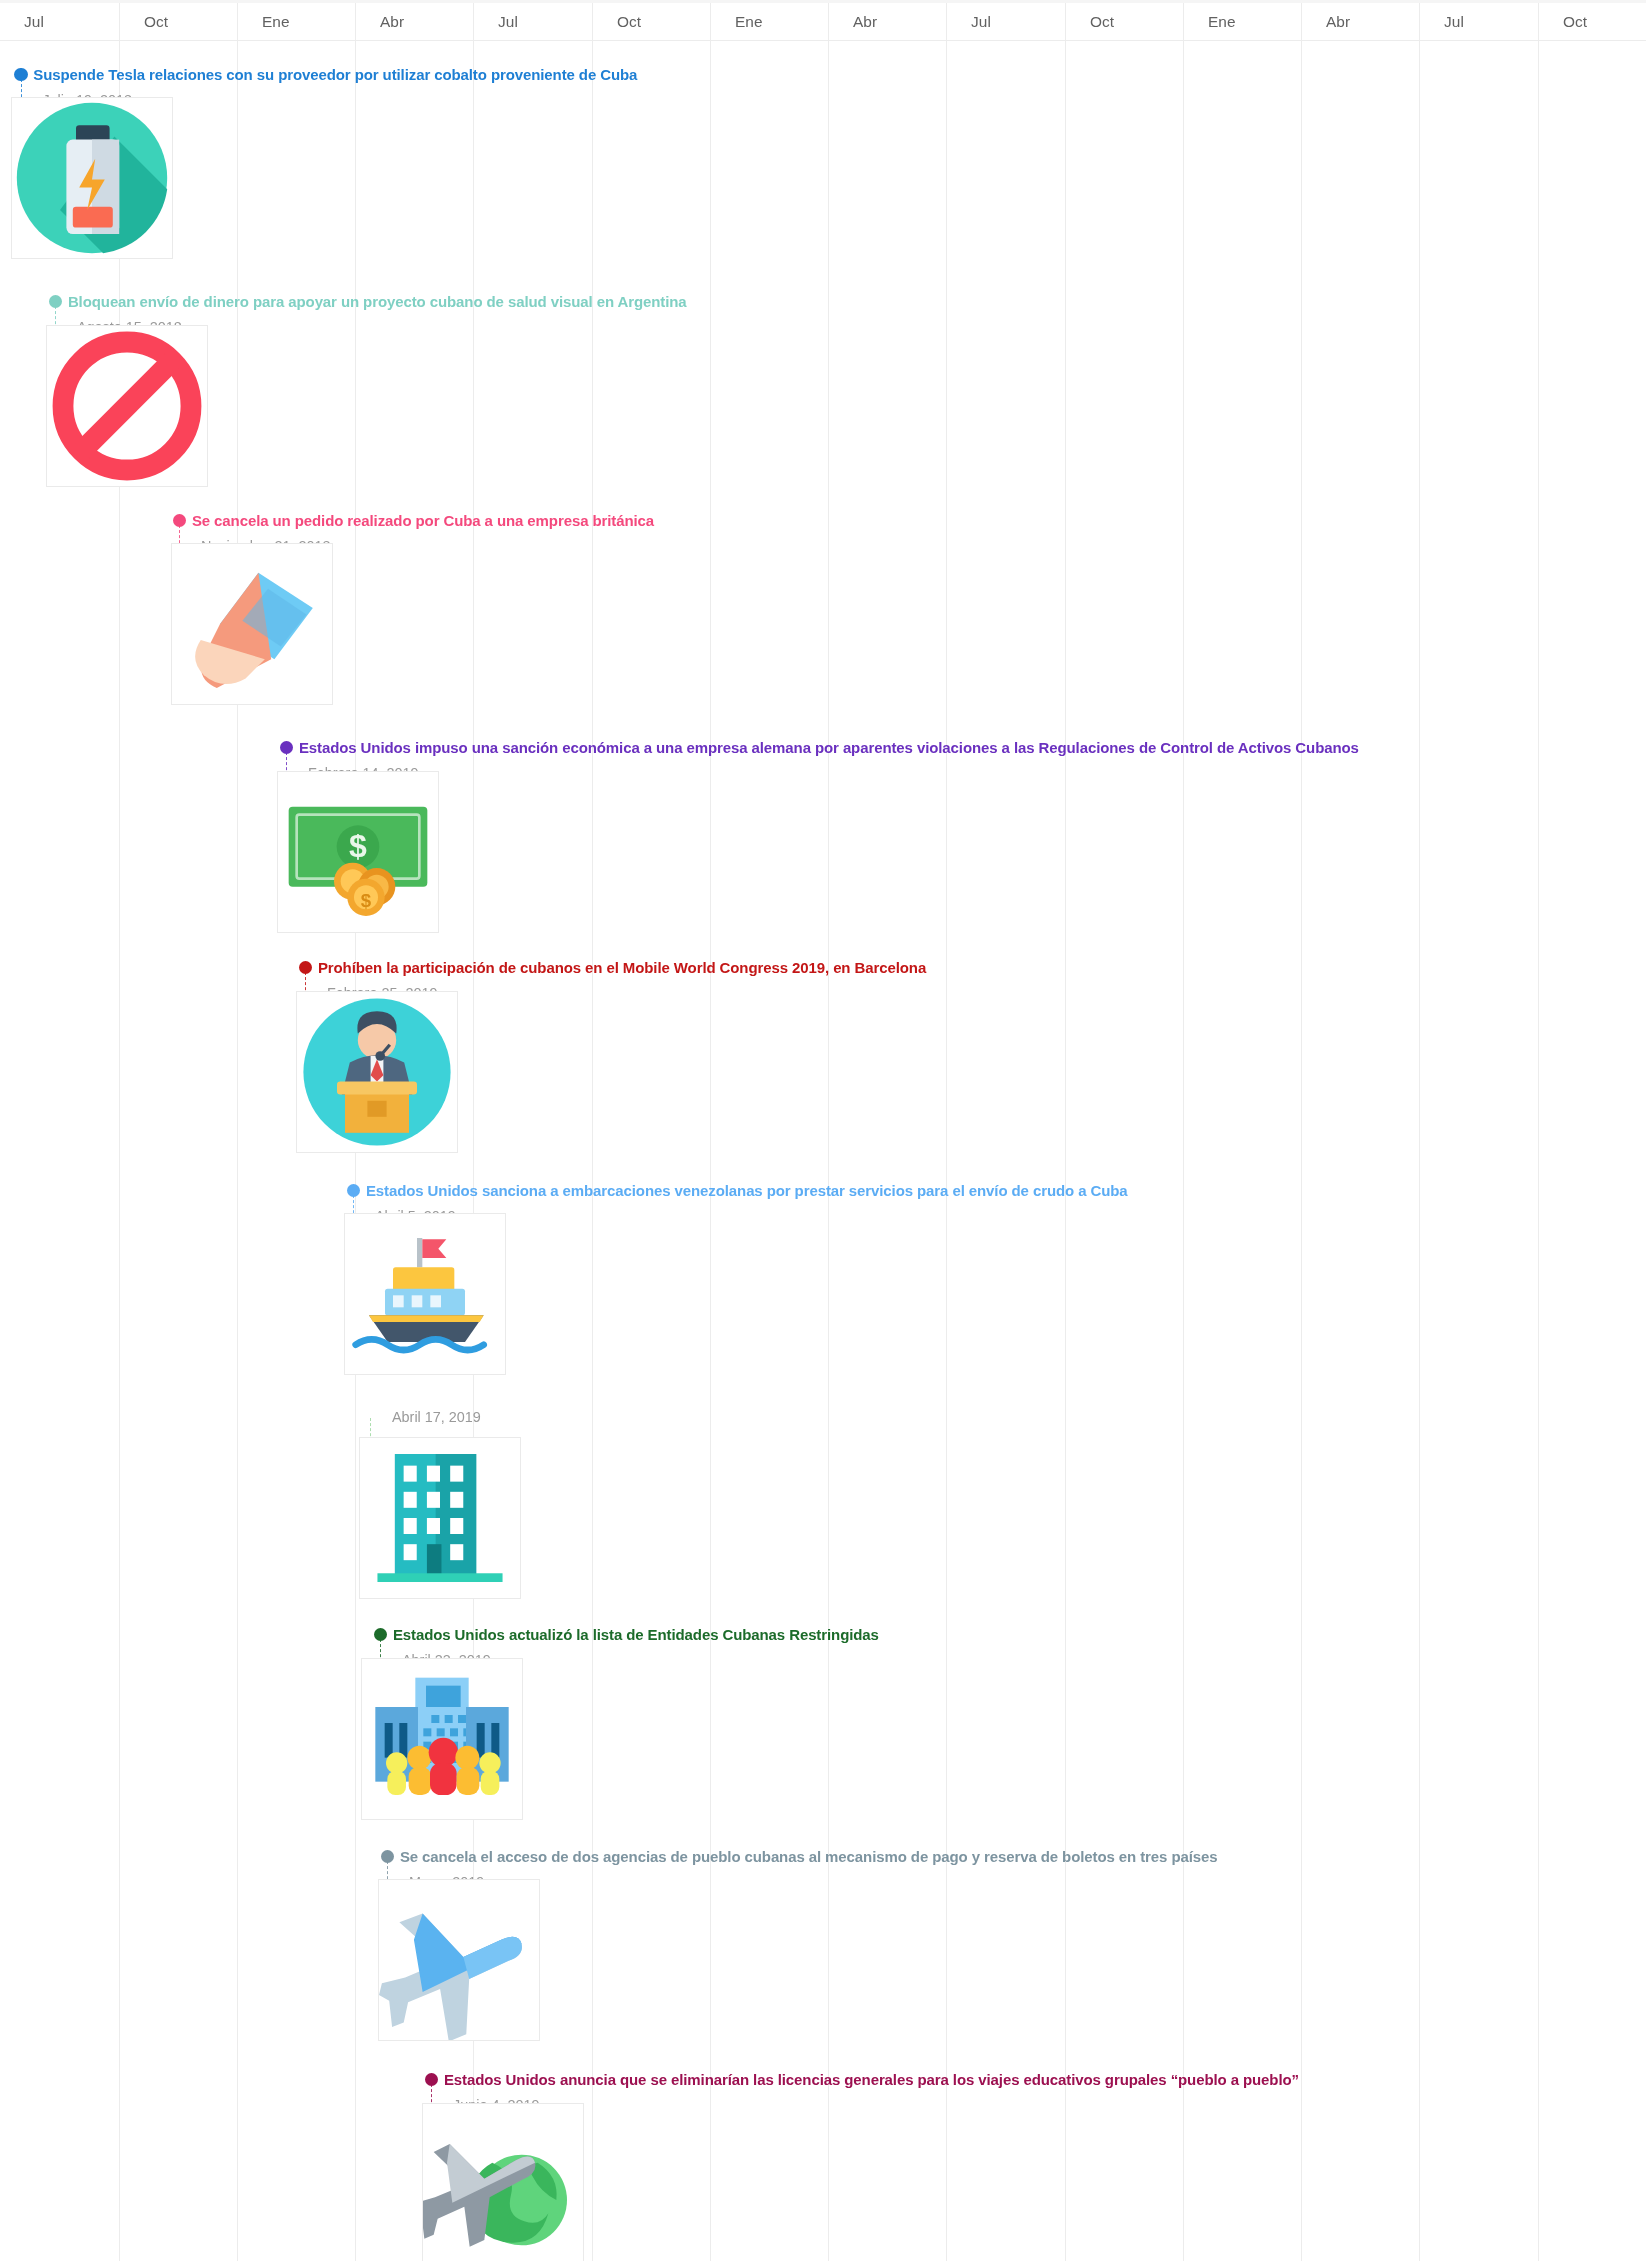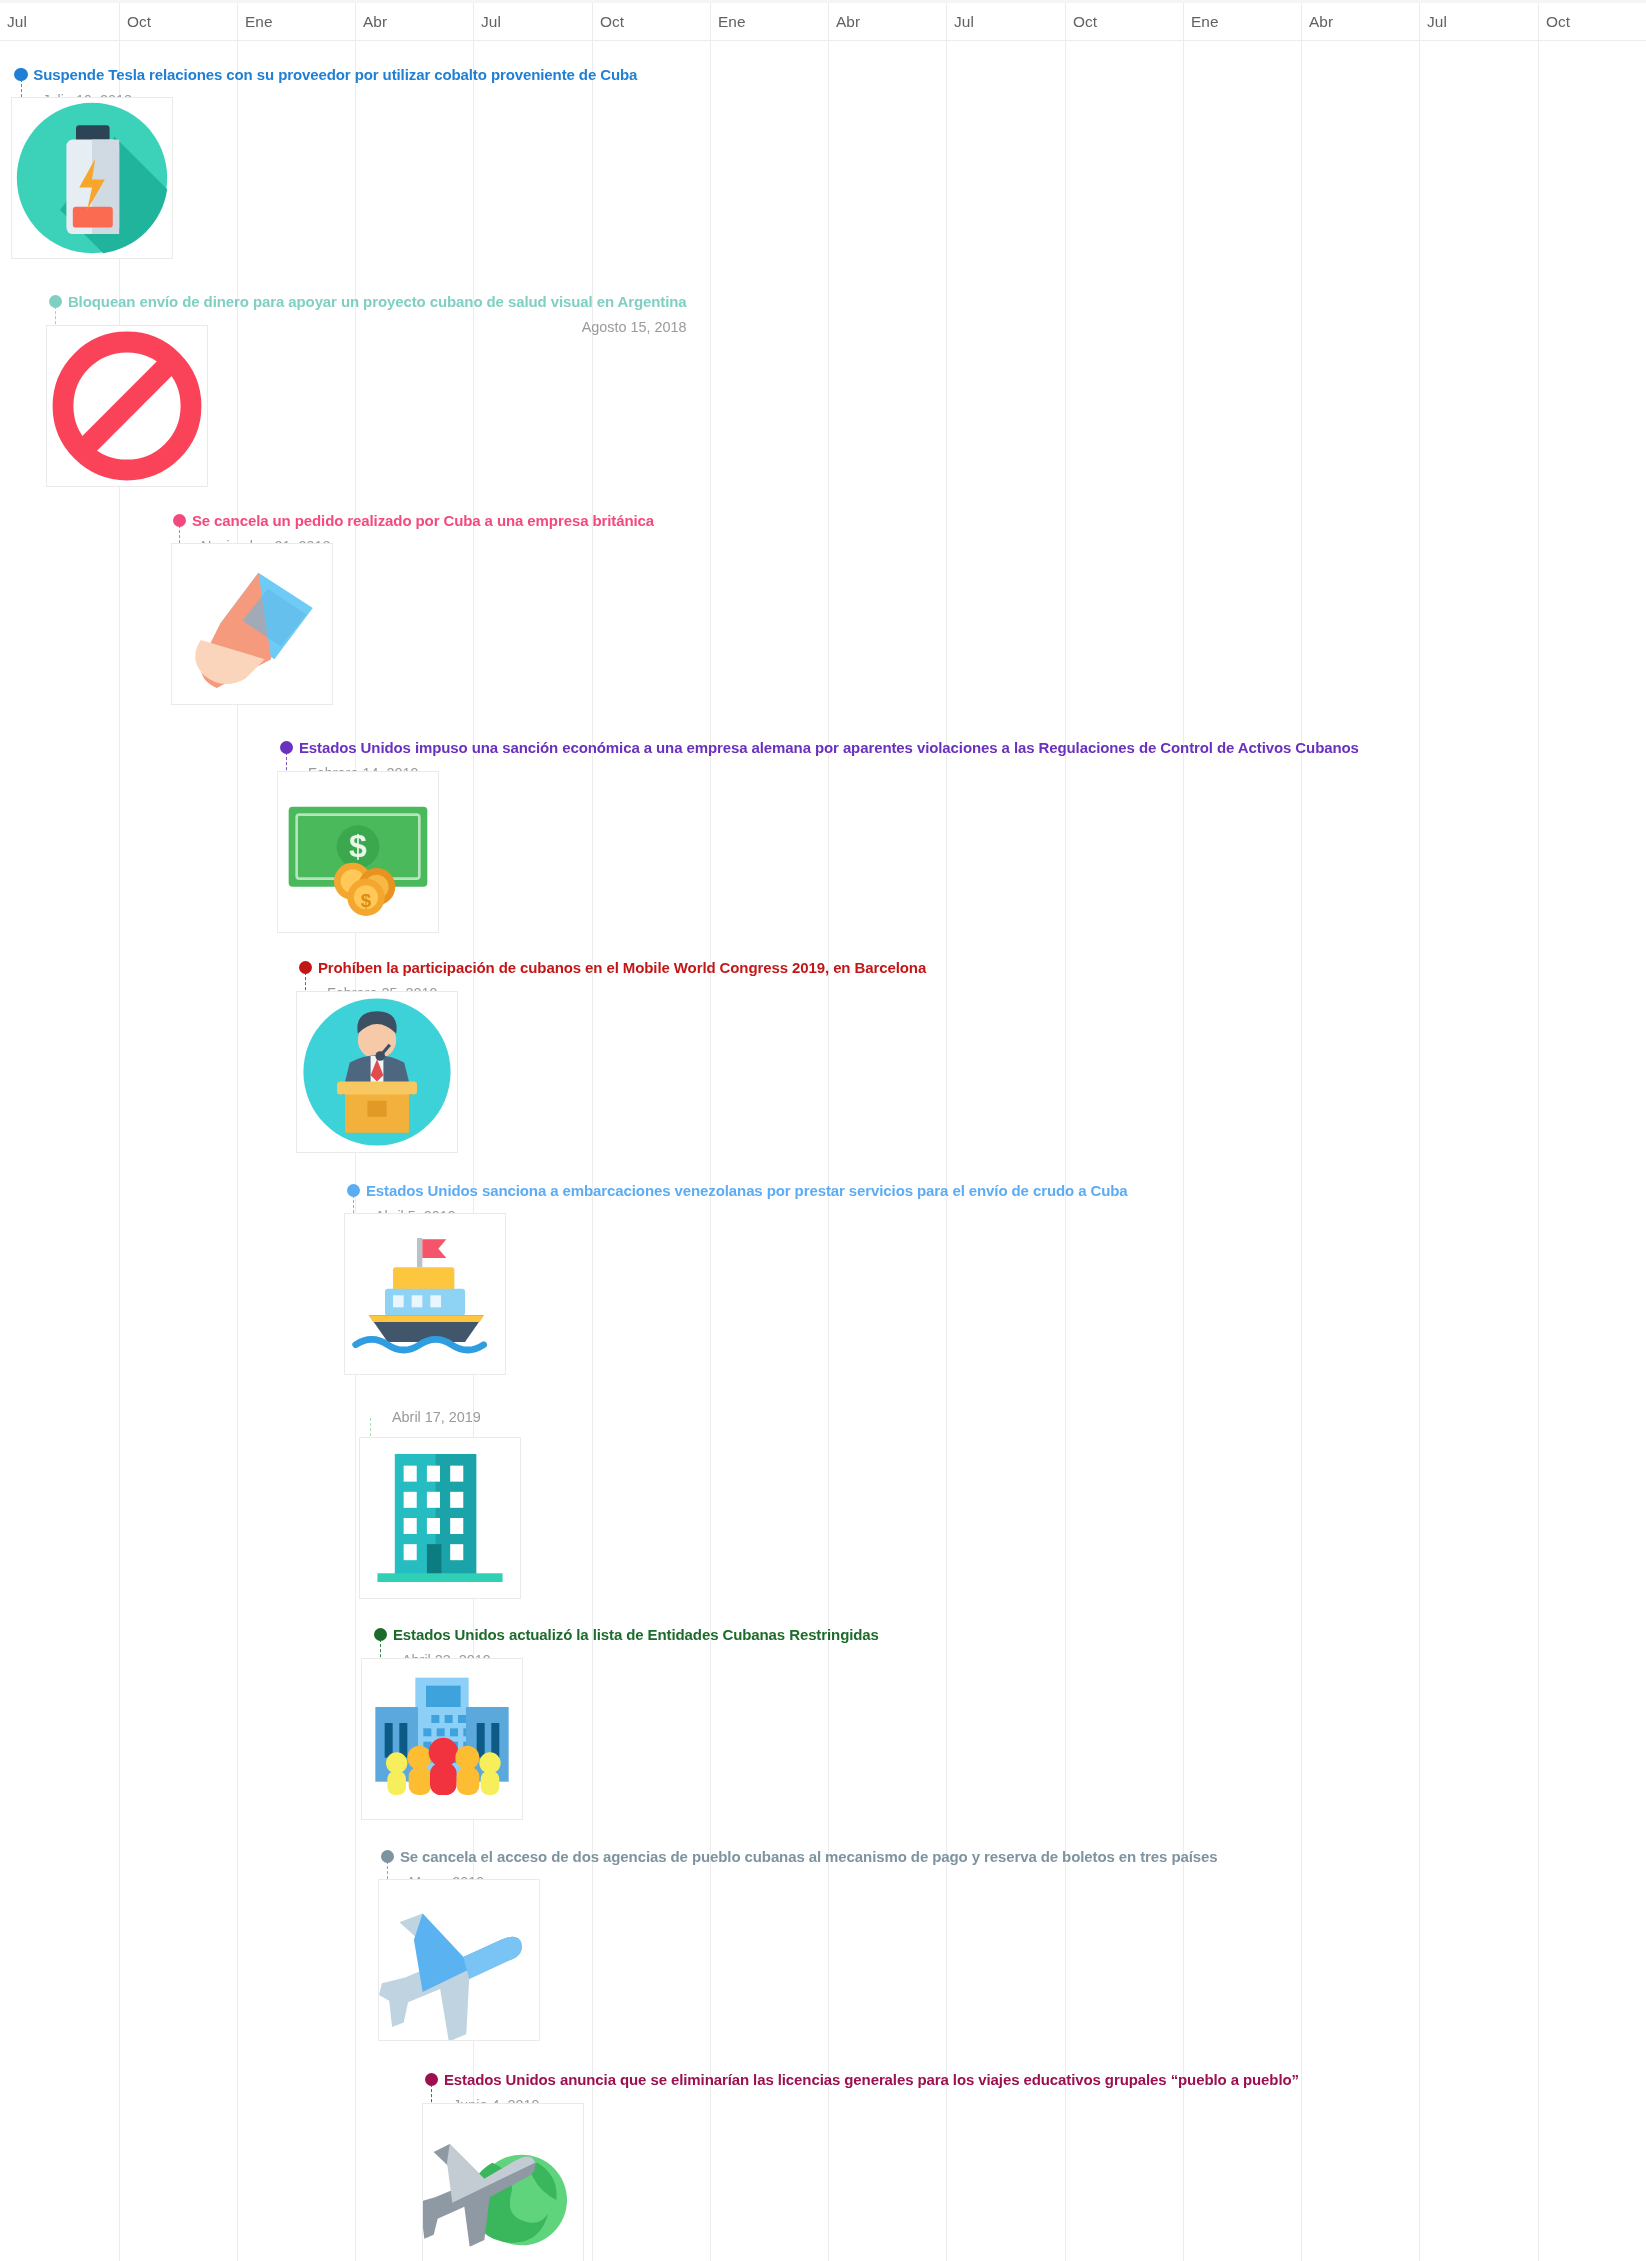--- a/index.html
+++ b/index.html
@@ -44,21 +44,21 @@
     position:absolute; top:0; left:0; right:0; height:3.1px;
     background:#f5f5f5;
   }
   .month-tick {
     position: absolute;
     top: 3.1px;
     bottom: 0;
     border-left: 0.5px solid #ececec;
     display: flex;
     align-items: center;
-    padding-left: 7px;
+    padding-left: 24px;
   }
   .month-tick:first-child { border-left: none; }
   .month-tick .month-label {
     font-size: 15.4px;
     color: #616161;
     font-weight: 400;
     letter-spacing: 0.1px;
     white-space: nowrap;
   }
 
@@ -202,21 +202,21 @@
       <circle cx="50" cy="50" r="47" fill="#3cd2b9"></circle>
       <path d="M64 24 L97 57 A47 47 0 0 1 57 97 L30 70 Z" fill="#21b49c"></path>
       <rect x="40" y="17" width="21" height="12" rx="2" fill="#2c4456"></rect>
       <rect x="34" y="26" width="33" height="59" rx="4" fill="#e6eef4"></rect>
       <rect x="50" y="26" width="17" height="59" fill="#cfdae3"></rect>
       <rect x="38" y="68" width="25" height="13" rx="2" fill="#fa6b52"></rect>
       <path d="M52 38 L42 56 h8 l-3 14 11 -19 h-8 z" fill="#f7a52b"></path>
     </svg>
       </div>
     </div>
-    <div class="event" style="left: 49px; top: 291px; color: rgb(127, 208, 195); text-align: right;">
+    <div class="event" style="left: 49px; top: 291px; color: rgb(127, 208, 195);">
       <div class="event-connector" style="height: 180px;"></div>
       <div class="event-row">
         <span class="event-dot" style="background: rgb(127, 208, 195);"></span>
         <span class="event-title" style="color: rgb(127, 208, 195);">Bloquean envío de dinero para apoyar un proyecto cubano de salud visual en Argentina</span>
       </div>
       <div class="event-date">Agosto 15, 2018</div>
     </div>
     <div class="event-card" style="left: 46px; top: 325px; width: 162px; height: 162px;">
       <div class="thumb">
         <svg viewBox="0 0 100 100">

